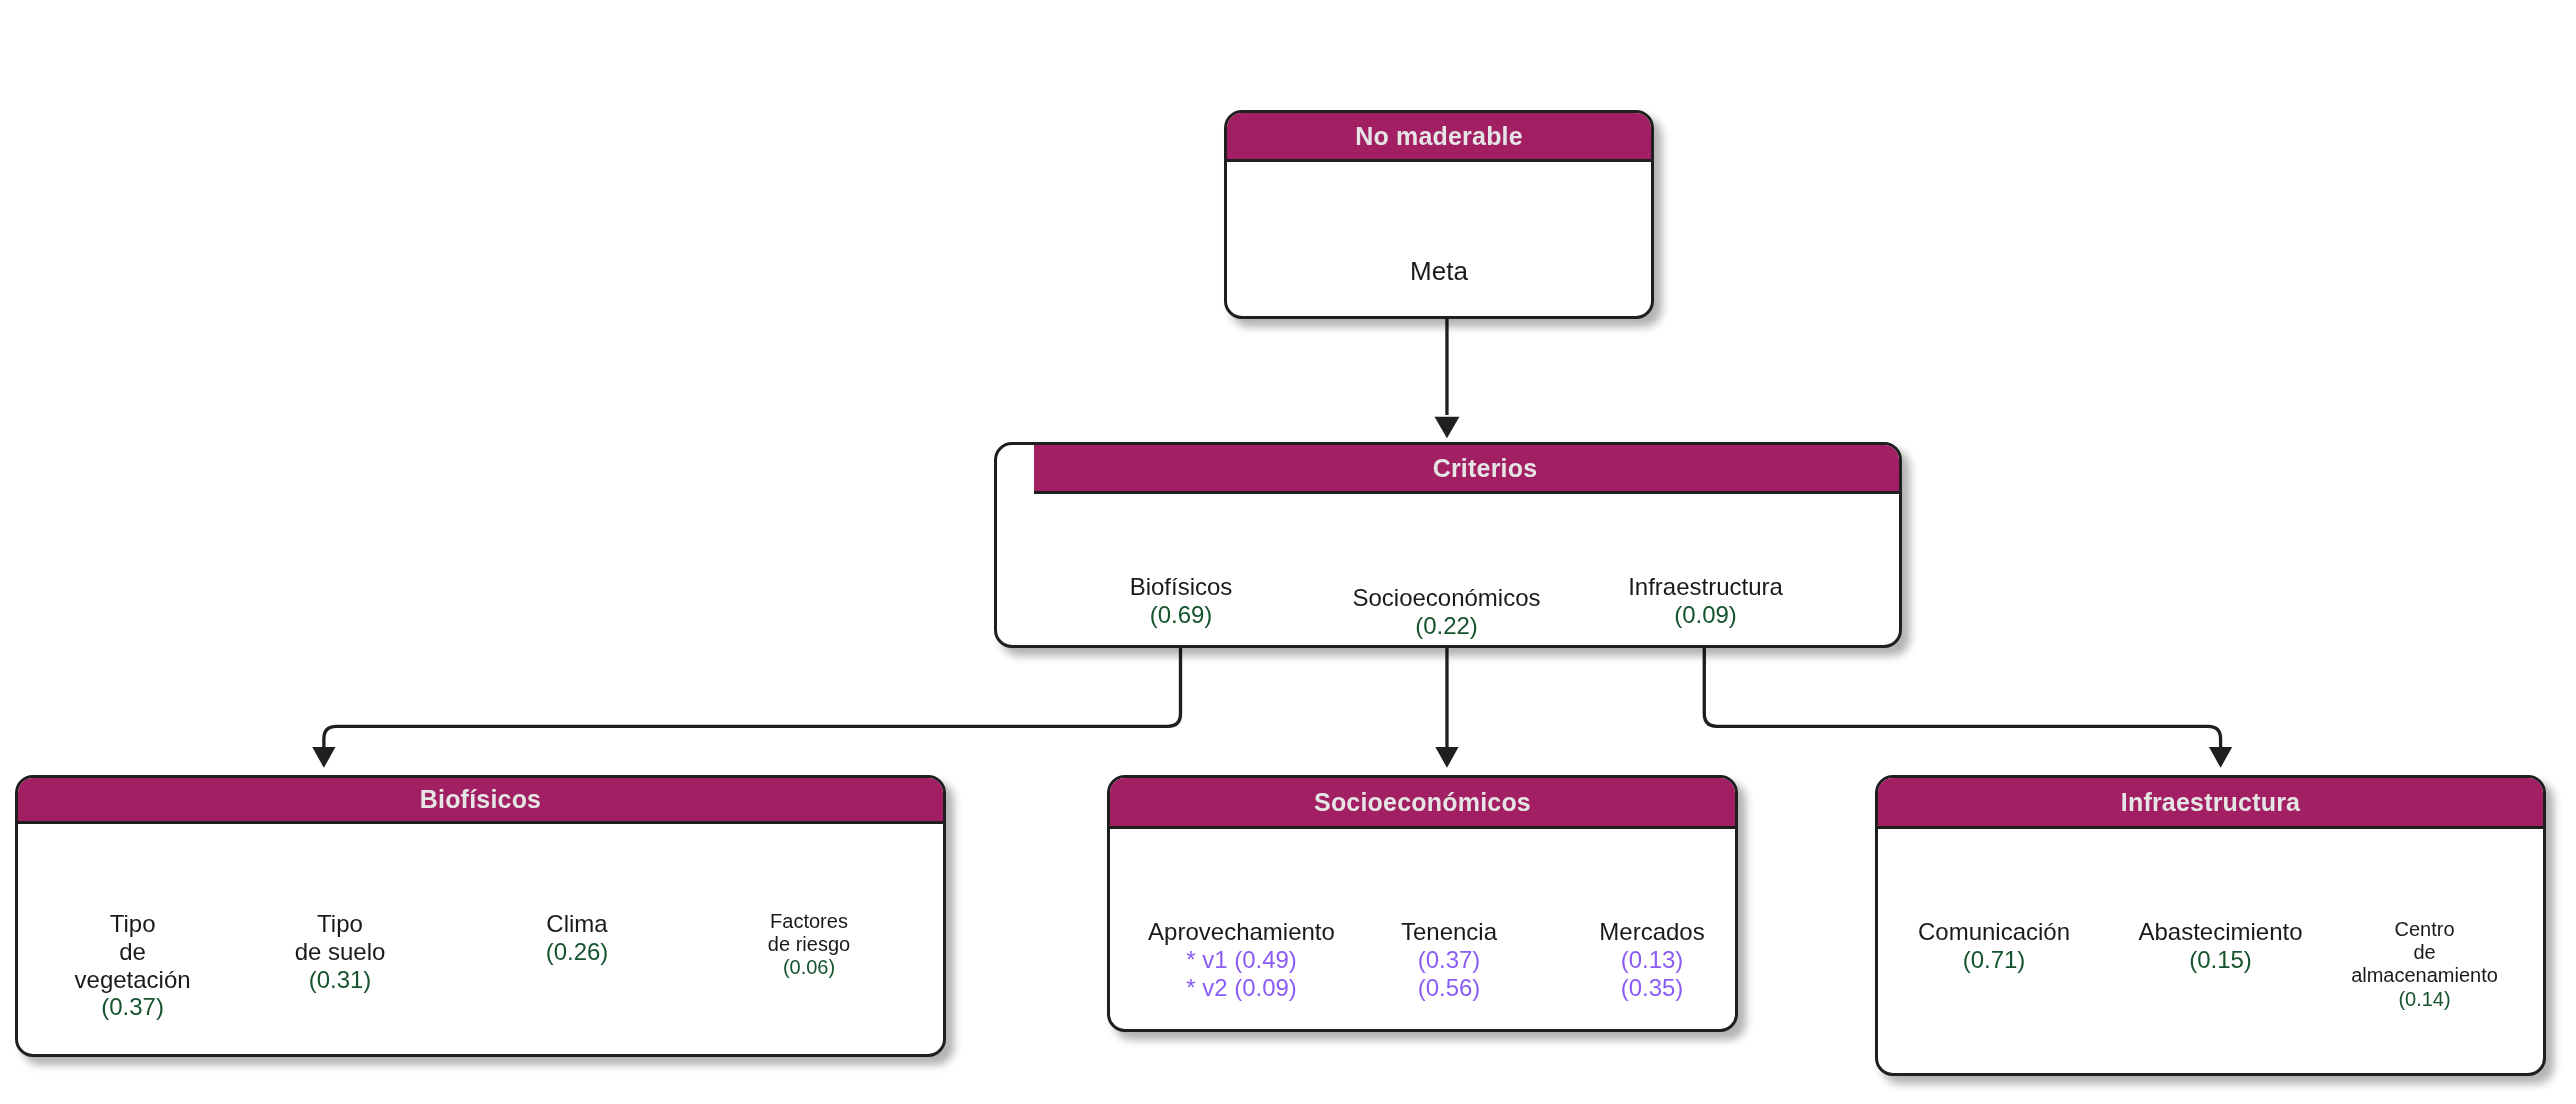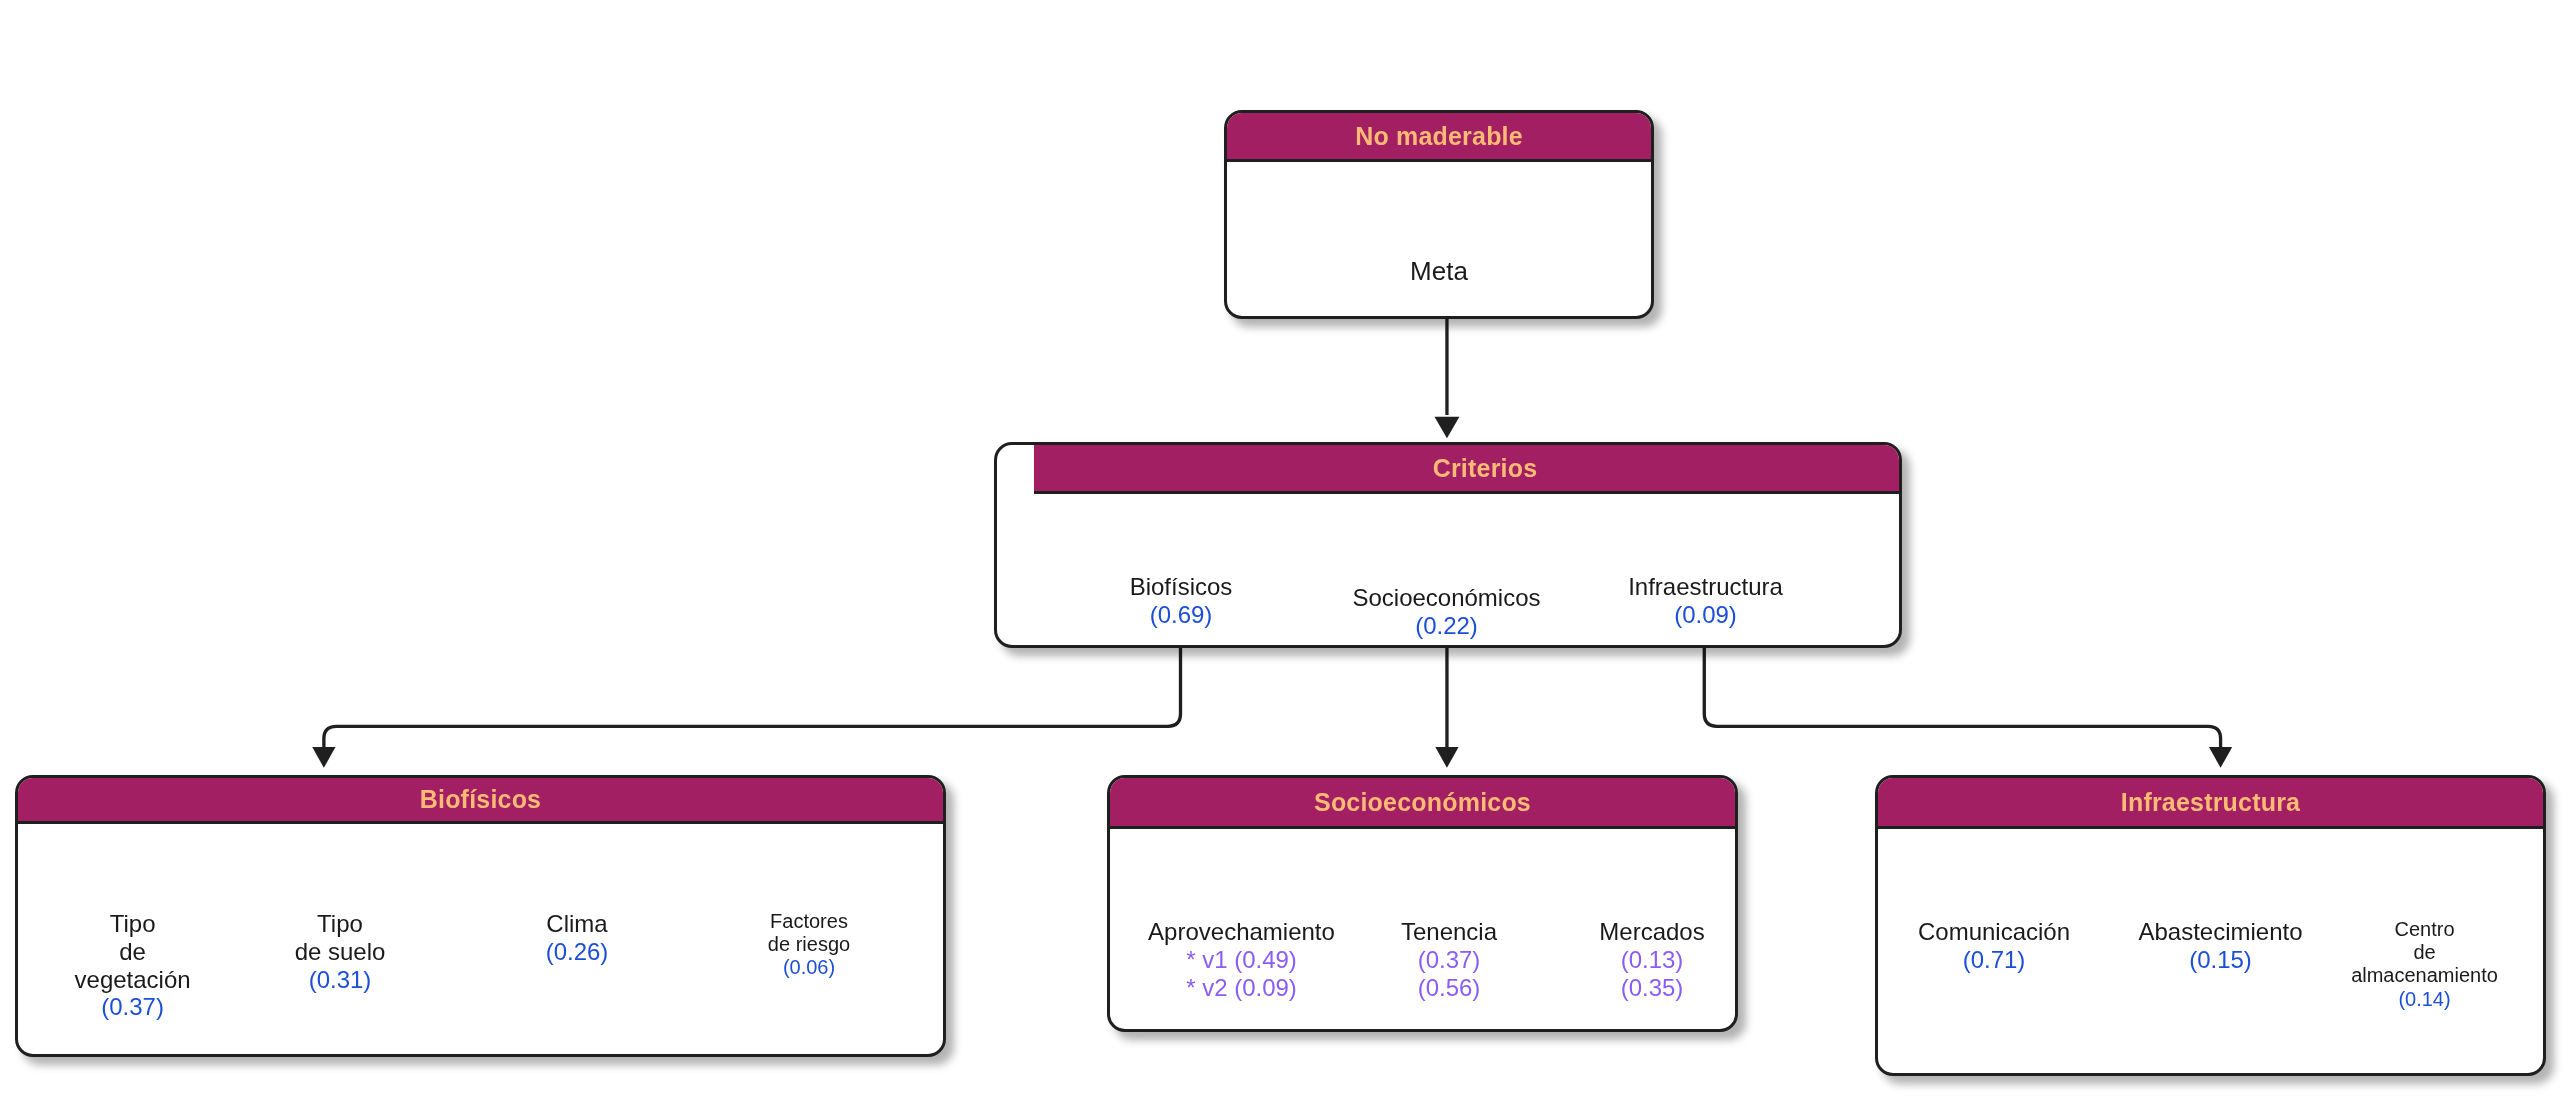--- a/index.html
+++ b/index.html
@@ -16,39 +16,39 @@
     background:#ffffff;
     border:3.3px solid #1f1f1f;
     border-radius:18px;
     box-shadow:7.5px 7.5px 9px rgba(0,0,0,0.30);
     box-sizing:border-box;
     overflow:hidden;
   }
   .node-header{
     position:absolute;left:0;top:0;width:100%;
     background:#A21F63;
-    color:#fdba74;
+    color:#e5e5e5;
     font-weight:bold;
     display:flex;align-items:center;justify-content:center;
     border-bottom:3.3px solid #1f1f1f;
     box-sizing:border-box;
     letter-spacing:0.2px;
   }
   .node-body{position:absolute;left:0;width:100%;box-sizing:border-box;}
 
   
   .leaf{
     position:absolute;
     text-align:center;
     color:#1a1a1a;
     line-height:1.16;
     white-space:nowrap;
   }
   .leaf .ttl{display:block;}
-  .leaf .val{display:block;color:#1d4ed8;}
+  .leaf .val{display:block;color:#14532d;}
   .leaf .val.v1{color:#8b5cf6;}
   .leaf .val.v2{color:#8b5cf6;}
 
   
   #links{position:absolute;left:0;top:0;width:2576px;height:1104px;pointer-events:none;}
   .lnk{fill:none;stroke:#1f1f1f;stroke-width:4;}
   .ahead{fill:#1f1f1f;}
 </style>
 </head>
 <body>

